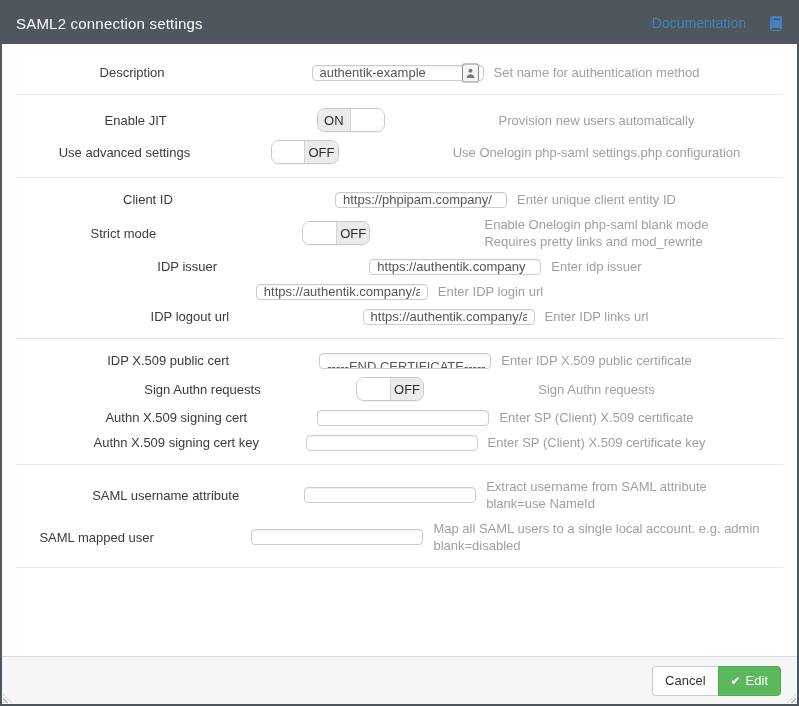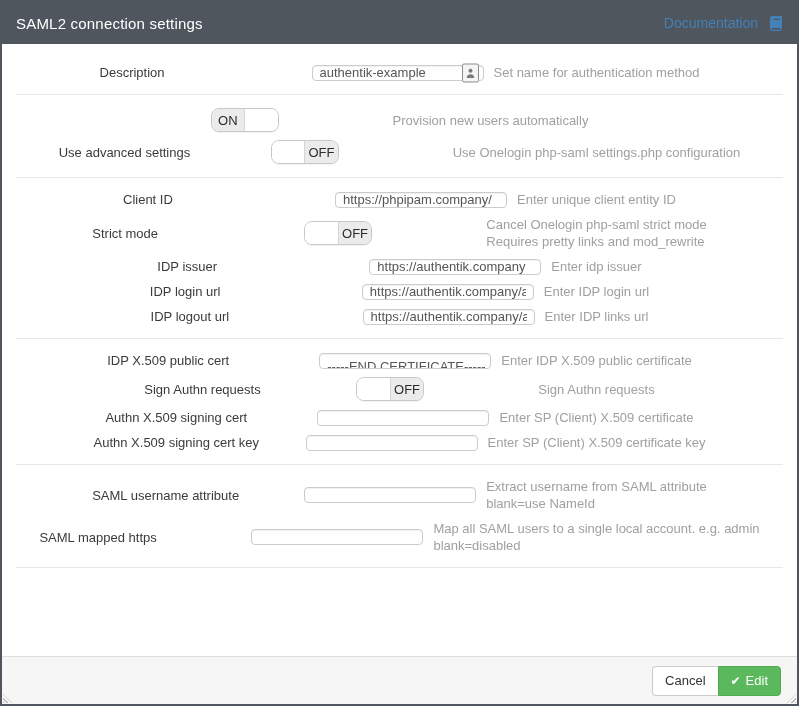--- a/index.html
+++ b/index.html
@@ -23,21 +23,21 @@
   }
   
   .mheader{
     height:42px;flex:0 0 42px;background:var(--header-bg);color:#fff;
     display:flex;align-items:center;justify-content:space-between;
     padding:0 14px;box-sizing:border-box;
   }
   .mtitle{font-size:15px;letter-spacing:.2px;}
   .doc-link{
     color:var(--link);font-size:14px;text-decoration:none;cursor:pointer;
-    display:flex;align-items:center;gap:10px;
+    display:flex;align-items:center;gap:22px;
   }
   .doc-link svg{display:block;}
   
   .mbody{flex:1 1 auto;background:#fff;padding-top:16px;overflow:hidden;}
   .divider{height:1px;background:var(--divider);margin:9px 14px;}
   .frow{display:flex;align-items:center;padding:4px 20px;justify-content:center;}
   .flabel{width:212px;flex:0 0 212px;color:#3b3b3b;padding-right:6px;box-sizing:border-box;}
   .fcontrol{width:172px;flex:0 0 172px;position:relative;}
   .fhelp{margin-left:10px;color:var(--help);line-height:17px;}
   .fhelp div{white-space:nowrap;}
@@ -119,20 +119,21 @@
               <path d="M1 13.5c0-3.2 2.2-4.8 5-4.8s5 1.6 5 4.8z" fill="#7a7a7a"></path>
             </svg>
           </span>
         </div>
         <div class="fhelp">
           <div>Set name for authentication method</div>
         </div>
       </div>
       <div class="divider"></div>
       <div class="frow">
+        <div class="flabel">Enable JIT</div>
         <div class="fcontrol">
           <div class="toggle on">
             <div class="tseg state">ON</div>
             <div class="tseg knob"></div>
           </div>
         </div>
         <div class="fhelp">
           <div>Provision new users automatically</div>
         </div>
       </div>
@@ -160,35 +161,34 @@
       </div>
       <div class="frow">
         <div class="flabel">Strict mode</div>
         <div class="fcontrol">
           <div class="toggle off">
             <div class="tseg knob"></div>
             <div class="tseg state">OFF</div>
           </div>
         </div>
         <div class="fhelp">
-          <div>Cancel Onelogin php-saml strict mode</div>
+          <div>Enable Onelogin php-saml blank mode</div>
           <div>Requires pretty links and mod_rewrite</div>
         </div>
       </div>
       <div class="frow">
         <div class="flabel">IDP issuer</div>
         <div class="fcontrol">
           <input type="text" class="txt" value="https://authentik.company" style="">
         </div>
         <div class="fhelp">
           <div>Enter idp issuer</div>
         </div>
       </div>
       <div class="frow">
-        <div class="flabel">IDP login url</div>
         <div class="fcontrol">
           <input type="text" class="txt" value="https://authentik.company/a" style="">
         </div>
         <div class="fhelp">
           <div>Enter IDP login url</div>
         </div>
       </div>
       <div class="frow">
         <div class="flabel">IDP logout url</div>
         <div class="fcontrol">
@@ -243,21 +243,21 @@
         <div class="flabel">SAML username attribute</div>
         <div class="fcontrol">
           <input type="text" class="txt" value="" style="">
         </div>
         <div class="fhelp">
           <div>Extract username from SAML attribute</div>
           <div>blank=use NameId</div>
         </div>
       </div>
       <div class="frow">
-        <div class="flabel">SAML mapped https</div>
+        <div class="flabel">SAML mapped user</div>
         <div class="fcontrol">
           <input type="text" class="txt" value="" style="">
         </div>
         <div class="fhelp">
           <div>Map all SAML users to a single local account. e.g. admin</div>
           <div>blank=disabled</div>
         </div>
       </div>
       <div class="divider"></div>
     </div>

